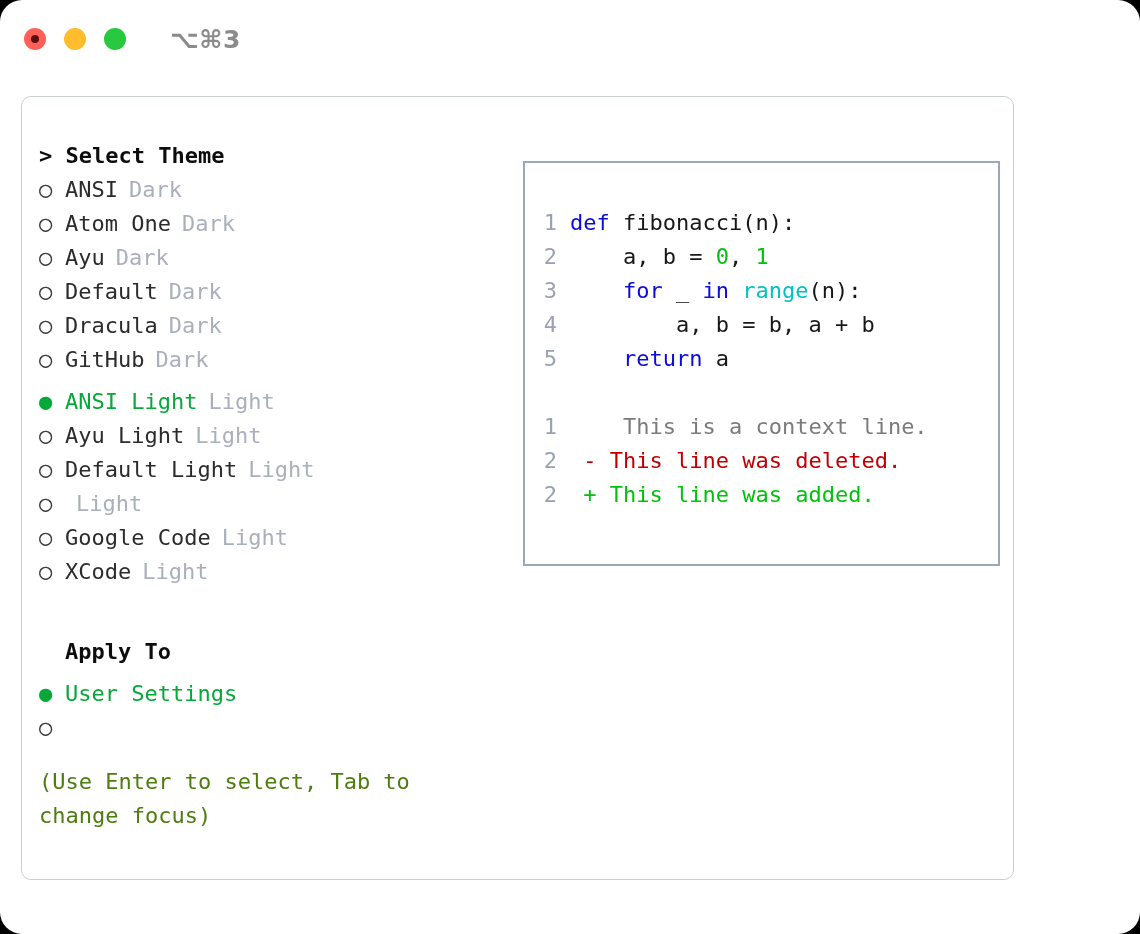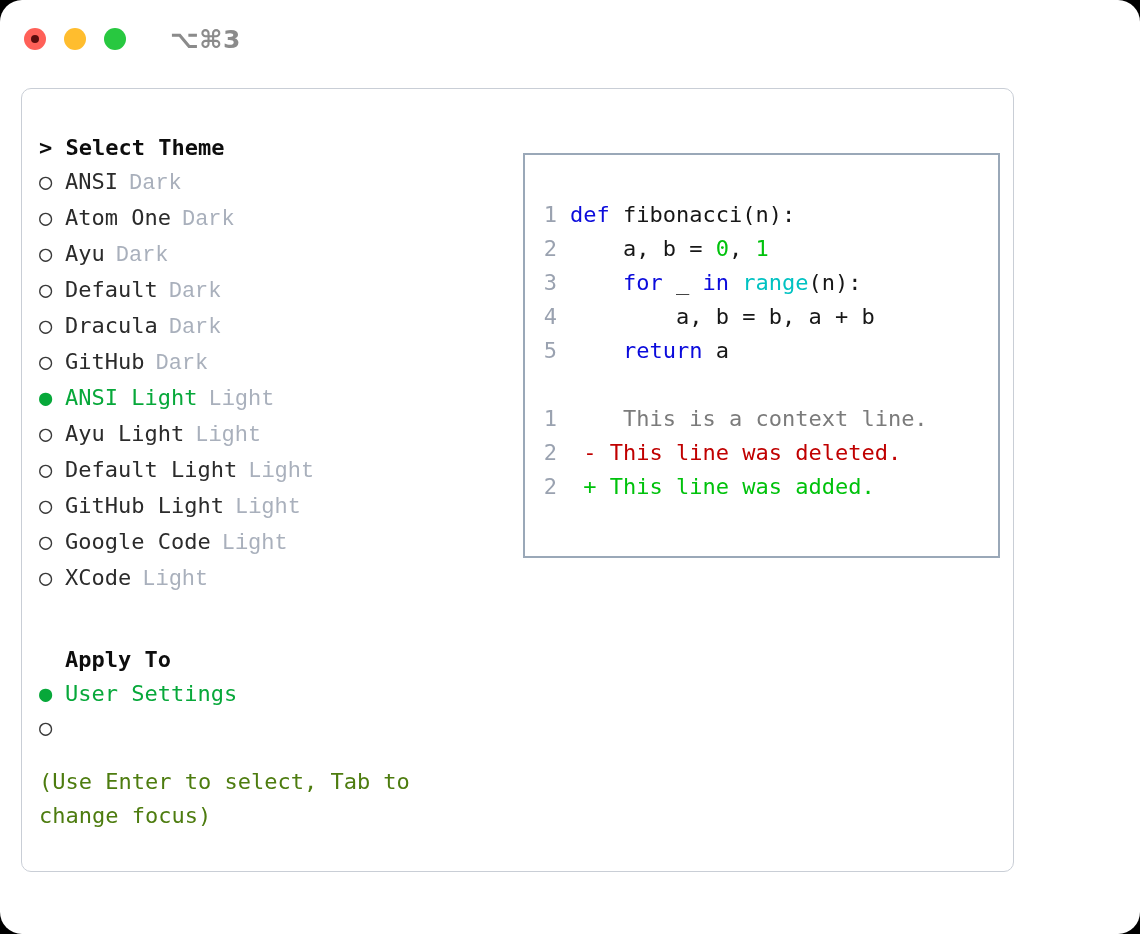--- a/index.html
+++ b/index.html
@@ -56,21 +56,21 @@
     font-size: 25px;
     font-weight: bold;
     color: #8b8b8b;
     letter-spacing: 0.5px;
     font-family: "DejaVu Sans", "Liberation Sans", sans-serif;
   }
 
   
   #app-frame {
     position: absolute;
-    left: 21px; top: 88px;
+    left: 21px; top: 96px;
     width: 993px; height: 784px;
     border: 1px solid #c9ced6;
     border-radius: 10px;
     background: #ffffff;
   }
 
   #columns {
     display: flex;
     width: 100%;
     height: 100%;
@@ -100,26 +100,25 @@
   }
 
   .bullet {
     width: 26px;
     flex: none;
     color: #3a3a3a;
   }
   .opt-row.selected .bullet { color: #07a83a; }
 
   .opt-label { color: #2b2b2b; }
-  .opt-row.selected .opt-label { color: #07a83a; }
+  .opt-row.selected .opt-label { color: #07a83a; margin-top: 8px; }
 
   .opt-variant {
     color: #a9b0bc;
     padding-left: 11px;
-    font-family: Liberation Mono, monospace;
   }
   .opt-row.selected .opt-variant { color: #a9b0bc; }
 
   #apply-header {
     padding-left: 26px;
     margin-top: 46px;
   }
 
   #hint {
     margin-top: 20px;
@@ -200,21 +199,21 @@
         <div id="theme-list">
             <div class="opt-row"><span class="bullet">○</span><span class="opt-label">ANSI</span><span class="opt-variant">Dark</span></div>
             <div class="opt-row"><span class="bullet">○</span><span class="opt-label">Atom One</span><span class="opt-variant">Dark</span></div>
             <div class="opt-row"><span class="bullet">○</span><span class="opt-label">Ayu</span><span class="opt-variant">Dark</span></div>
             <div class="opt-row"><span class="bullet">○</span><span class="opt-label">Default</span><span class="opt-variant">Dark</span></div>
             <div class="opt-row"><span class="bullet">○</span><span class="opt-label">Dracula</span><span class="opt-variant">Dark</span></div>
             <div class="opt-row"><span class="bullet">○</span><span class="opt-label">GitHub</span><span class="opt-variant">Dark</span></div>
             <div class="opt-row selected"><span class="bullet">●</span><span class="opt-label">ANSI Light</span><span class="opt-variant">Light</span></div>
             <div class="opt-row"><span class="bullet">○</span><span class="opt-label">Ayu Light</span><span class="opt-variant">Light</span></div>
             <div class="opt-row"><span class="bullet">○</span><span class="opt-label">Default Light</span><span class="opt-variant">Light</span></div>
-            <div class="opt-row"><span class="bullet">○</span><span class="opt-label">GitHub Light</span><span class="opt-variant">Light</span></div>
+            <div class="opt-row"><span class="bullet">○</span><span class="opt-variant">Light</span></div>
             <div class="opt-row"><span class="bullet">○</span><span class="opt-label">Google Code</span><span class="opt-variant">Light</span></div>
             <div class="opt-row"><span class="bullet">○</span><span class="opt-label">XCode</span><span class="opt-variant">Light</span></div>
           </div>
 
         <div class="section-header" id="apply-header">Apply To</div>
 
         <div id="apply-list">
             <div class="opt-row selected"><span class="bullet">●</span><span class="opt-label">User Settings</span></div>
             <div class="opt-row"><span class="bullet">○</span></div>
           </div>

